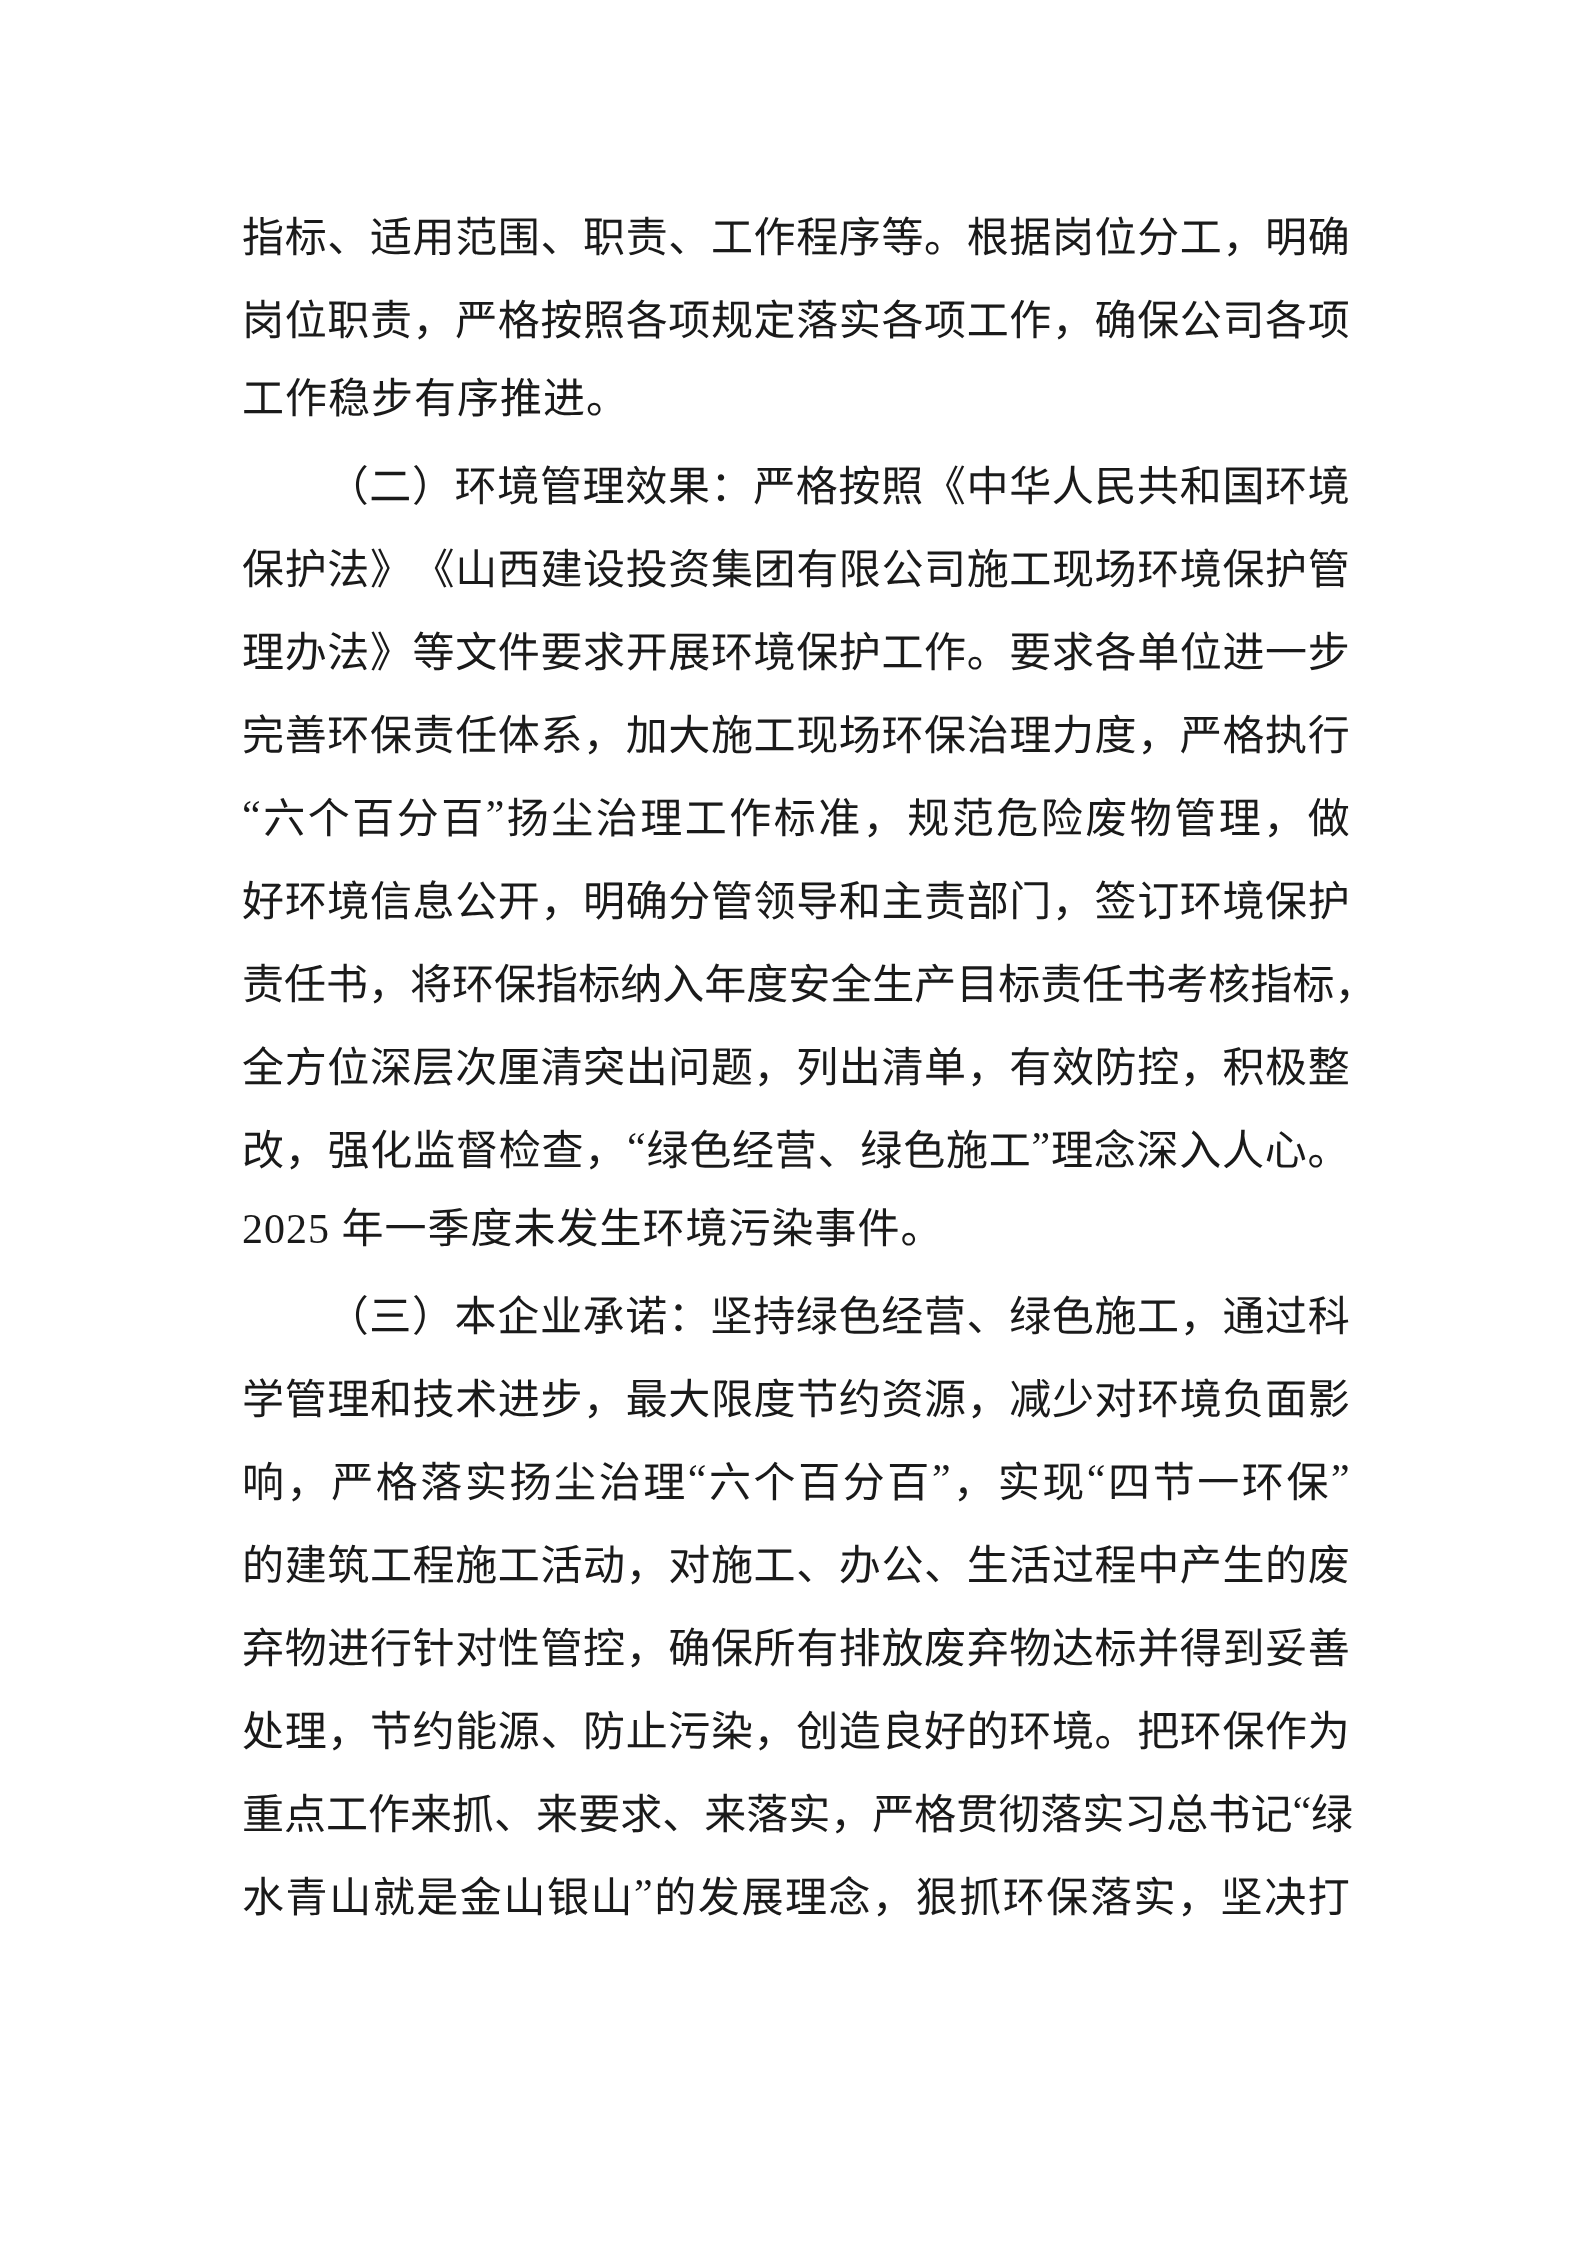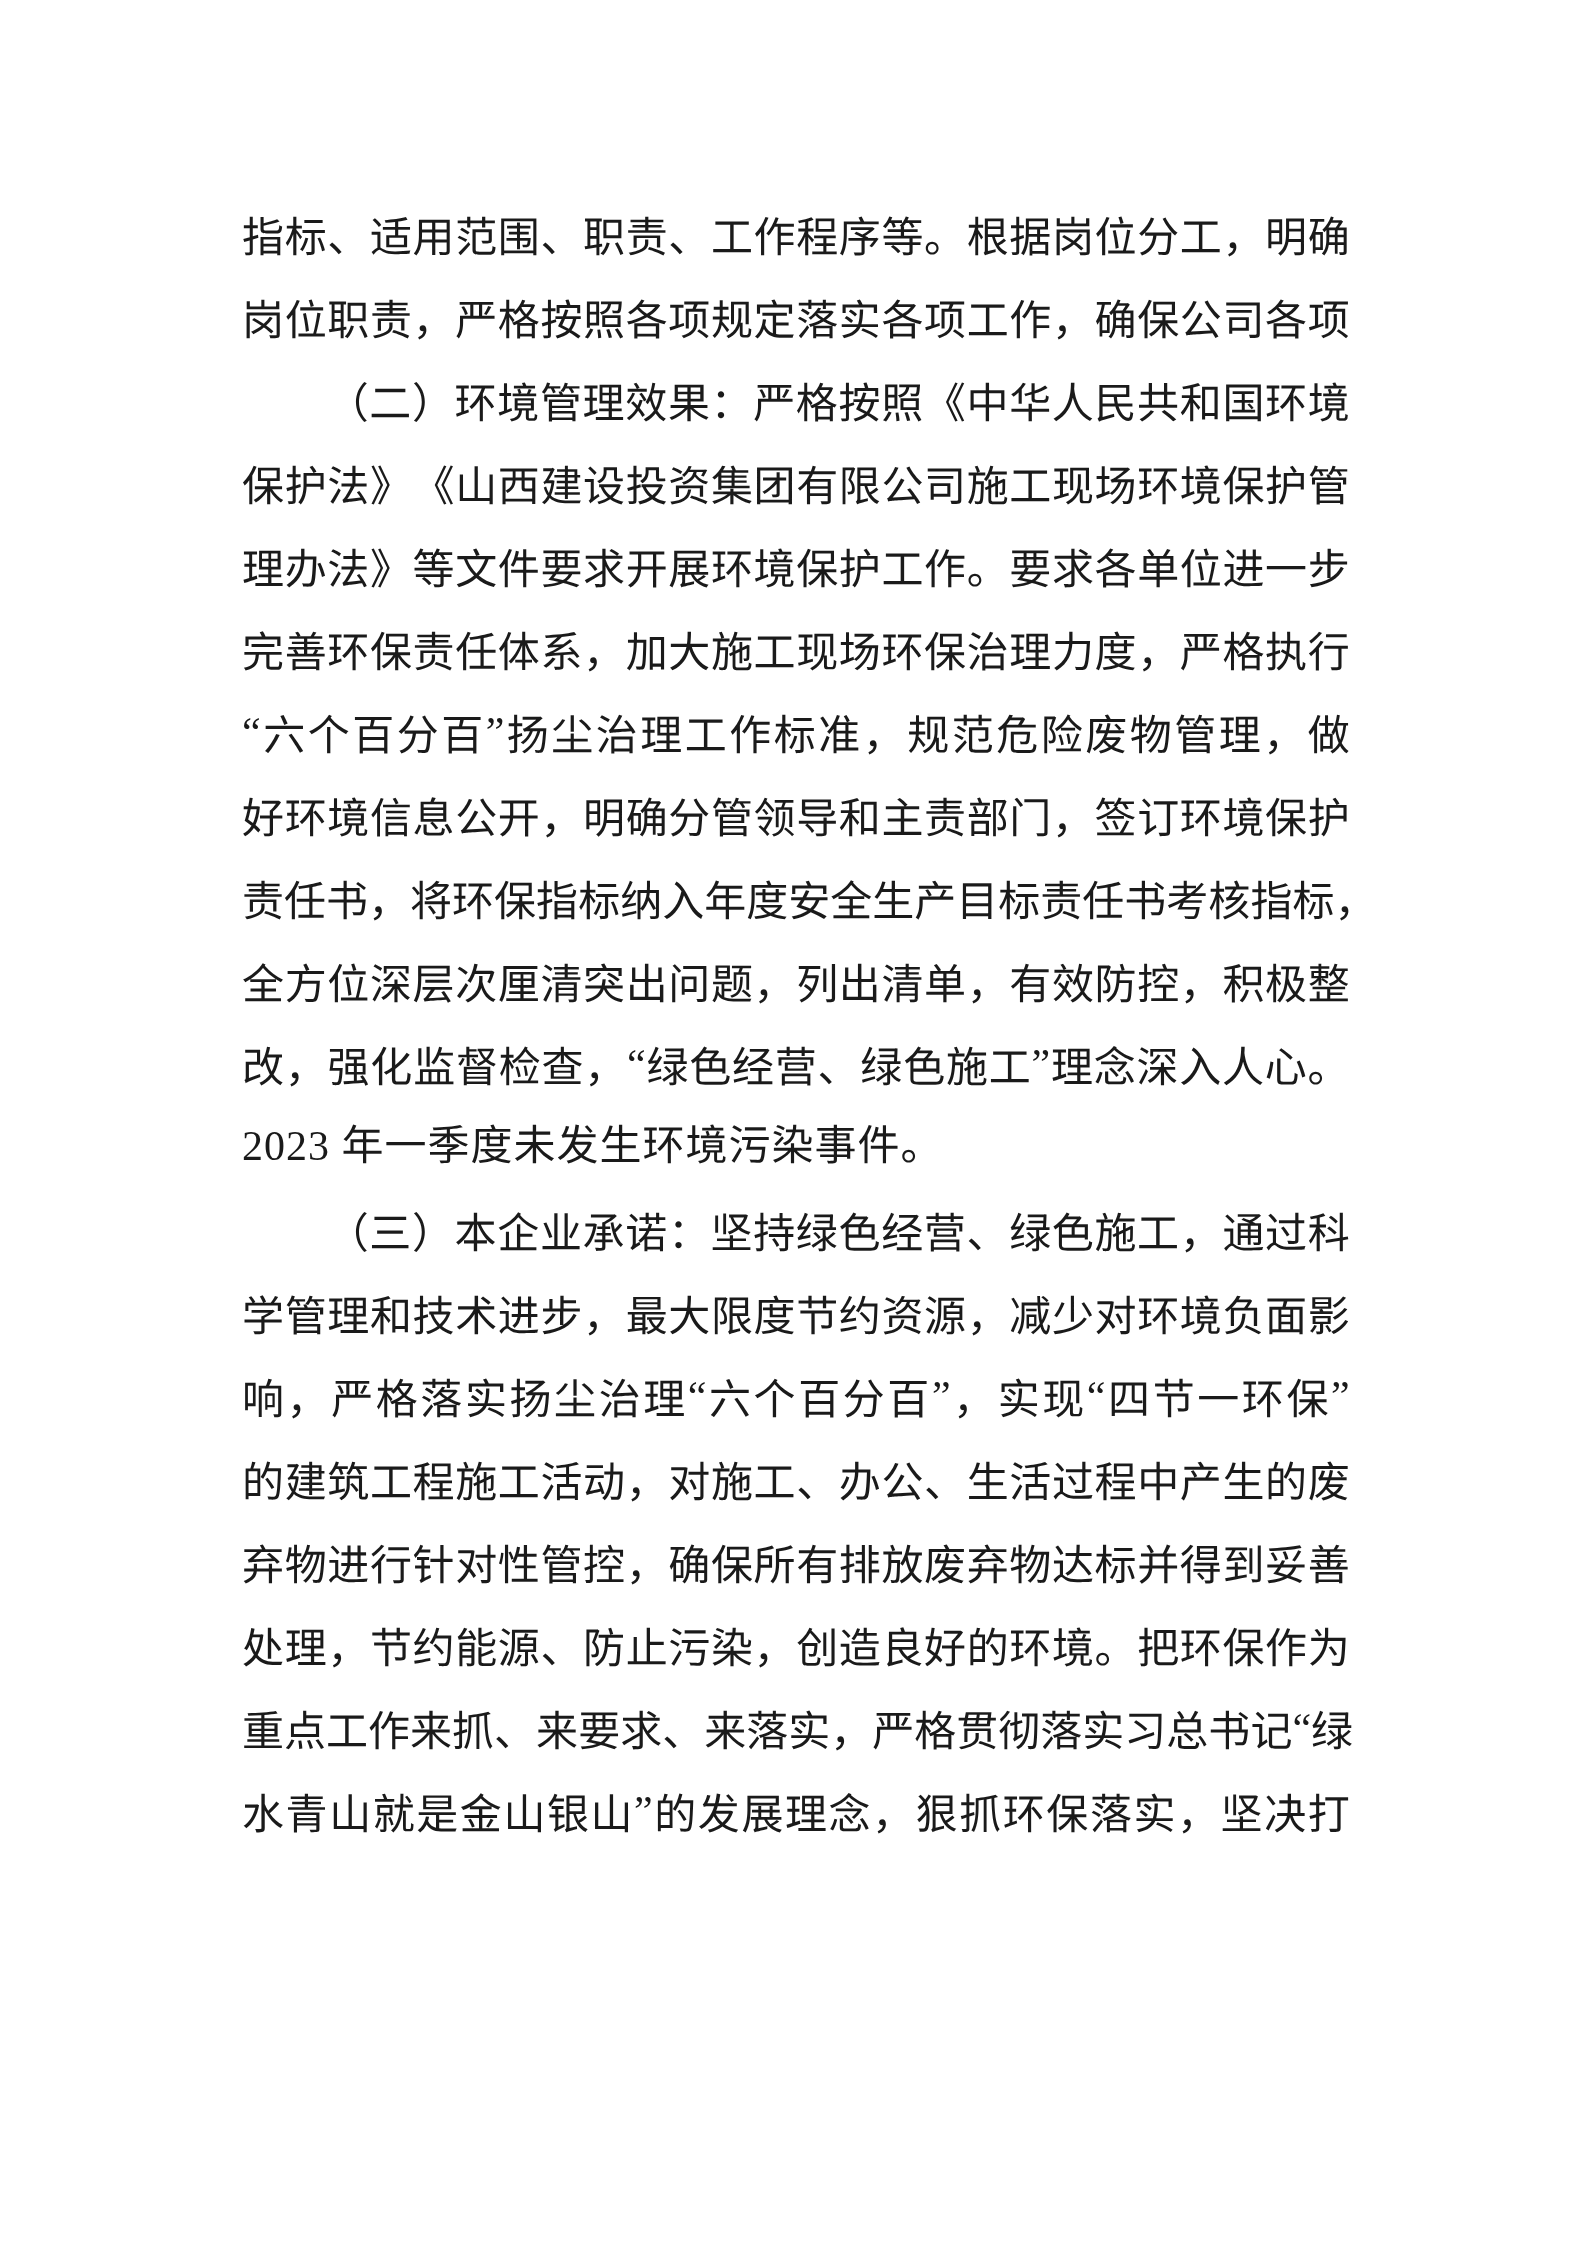--- a/index.html
+++ b/index.html
@@ -63,32 +63,33 @@
   }
 </style>
 </head>
 <body>
 
 <div class="page">
   <div class="doc-body" style="color: rgb(26, 26, 26);">
       <div class="paragraph">
         <div class="line just"><span class="ch">指</span><span class="ch">标</span><span class="ch">、</span><span class="ch">适</span><span class="ch">用</span><span class="ch">范</span><span class="ch">围</span><span class="ch">、</span><span class="ch">职</span><span class="ch">责</span><span class="ch">、</span><span class="ch">工</span><span class="ch">作</span><span class="ch">程</span><span class="ch">序</span><span class="ch">等</span><span class="ch">。</span><span class="ch">根</span><span class="ch">据</span><span class="ch">岗</span><span class="ch">位</span><span class="ch">分</span><span class="ch">工</span><span class="ch">，</span><span class="ch">明</span><span class="ch">确</span></div>
         <div class="line just"><span class="ch">岗</span><span class="ch">位</span><span class="ch">职</span><span class="ch">责</span><span class="ch">，</span><span class="ch">严</span><span class="ch">格</span><span class="ch">按</span><span class="ch">照</span><span class="ch">各</span><span class="ch">项</span><span class="ch">规</span><span class="ch">定</span><span class="ch">落</span><span class="ch">实</span><span class="ch">各</span><span class="ch">项</span><span class="ch">工</span><span class="ch">作</span><span class="ch">，</span><span class="ch">确</span><span class="ch">保</span><span class="ch">公</span><span class="ch">司</span><span class="ch">各</span><span class="ch">项</span></div>
+        <div class="line last">工作稳步有序推进。</div>
       </div>
       <div class="paragraph">
         <div class="line just"><span class="indent-spacer"></span><span class="ch">（</span><span class="ch">二</span><span class="ch">）</span><span class="ch">环</span><span class="ch">境</span><span class="ch">管</span><span class="ch">理</span><span class="ch">效</span><span class="ch">果</span><span class="ch">：</span><span class="ch">严</span><span class="ch">格</span><span class="ch">按</span><span class="ch">照</span><span class="ch">《</span><span class="ch">中</span><span class="ch">华</span><span class="ch">人</span><span class="ch">民</span><span class="ch">共</span><span class="ch">和</span><span class="ch">国</span><span class="ch">环</span><span class="ch">境</span></div>
         <div class="line just"><span class="ch">保</span><span class="ch">护</span><span class="ch">法</span><span class="ch">》</span><span class="ch">《</span><span class="ch">山</span><span class="ch">西</span><span class="ch">建</span><span class="ch">设</span><span class="ch">投</span><span class="ch">资</span><span class="ch">集</span><span class="ch">团</span><span class="ch">有</span><span class="ch">限</span><span class="ch">公</span><span class="ch">司</span><span class="ch">施</span><span class="ch">工</span><span class="ch">现</span><span class="ch">场</span><span class="ch">环</span><span class="ch">境</span><span class="ch">保</span><span class="ch">护</span><span class="ch">管</span></div>
         <div class="line just"><span class="ch">理</span><span class="ch">办</span><span class="ch">法</span><span class="ch">》</span><span class="ch">等</span><span class="ch">文</span><span class="ch">件</span><span class="ch">要</span><span class="ch">求</span><span class="ch">开</span><span class="ch">展</span><span class="ch">环</span><span class="ch">境</span><span class="ch">保</span><span class="ch">护</span><span class="ch">工</span><span class="ch">作</span><span class="ch">。</span><span class="ch">要</span><span class="ch">求</span><span class="ch">各</span><span class="ch">单</span><span class="ch">位</span><span class="ch">进</span><span class="ch">一</span><span class="ch">步</span></div>
         <div class="line just"><span class="ch">完</span><span class="ch">善</span><span class="ch">环</span><span class="ch">保</span><span class="ch">责</span><span class="ch">任</span><span class="ch">体</span><span class="ch">系</span><span class="ch">，</span><span class="ch">加</span><span class="ch">大</span><span class="ch">施</span><span class="ch">工</span><span class="ch">现</span><span class="ch">场</span><span class="ch">环</span><span class="ch">保</span><span class="ch">治</span><span class="ch">理</span><span class="ch">力</span><span class="ch">度</span><span class="ch">，</span><span class="ch">严</span><span class="ch">格</span><span class="ch">执</span><span class="ch">行</span></div>
         <div class="line just"><span class="ch">“</span><span class="ch">六</span><span class="ch">个</span><span class="ch">百</span><span class="ch">分</span><span class="ch">百</span><span class="ch">”</span><span class="ch">扬</span><span class="ch">尘</span><span class="ch">治</span><span class="ch">理</span><span class="ch">工</span><span class="ch">作</span><span class="ch">标</span><span class="ch">准</span><span class="ch">，</span><span class="ch">规</span><span class="ch">范</span><span class="ch">危</span><span class="ch">险</span><span class="ch">废</span><span class="ch">物</span><span class="ch">管</span><span class="ch">理</span><span class="ch">，</span><span class="ch">做</span></div>
         <div class="line just"><span class="ch">好</span><span class="ch">环</span><span class="ch">境</span><span class="ch">信</span><span class="ch">息</span><span class="ch">公</span><span class="ch">开</span><span class="ch">，</span><span class="ch">明</span><span class="ch">确</span><span class="ch">分</span><span class="ch">管</span><span class="ch">领</span><span class="ch">导</span><span class="ch">和</span><span class="ch">主</span><span class="ch">责</span><span class="ch">部</span><span class="ch">门</span><span class="ch">，</span><span class="ch">签</span><span class="ch">订</span><span class="ch">环</span><span class="ch">境</span><span class="ch">保</span><span class="ch">护</span></div>
         <div class="line just"><span class="ch">责</span><span class="ch">任</span><span class="ch">书</span><span class="ch">，</span><span class="ch">将</span><span class="ch">环</span><span class="ch">保</span><span class="ch">指</span><span class="ch">标</span><span class="ch">纳</span><span class="ch">入</span><span class="ch">年</span><span class="ch">度</span><span class="ch">安</span><span class="ch">全</span><span class="ch">生</span><span class="ch">产</span><span class="ch">目</span><span class="ch">标</span><span class="ch">责</span><span class="ch">任</span><span class="ch">书</span><span class="ch">考</span><span class="ch">核</span><span class="ch">指</span><span class="ch">标</span><span class="ch">，</span></div>
         <div class="line just"><span class="ch">全</span><span class="ch">方</span><span class="ch">位</span><span class="ch">深</span><span class="ch">层</span><span class="ch">次</span><span class="ch">厘</span><span class="ch">清</span><span class="ch">突</span><span class="ch">出</span><span class="ch">问</span><span class="ch">题</span><span class="ch">，</span><span class="ch">列</span><span class="ch">出</span><span class="ch">清</span><span class="ch">单</span><span class="ch">，</span><span class="ch">有</span><span class="ch">效</span><span class="ch">防</span><span class="ch">控</span><span class="ch">，</span><span class="ch">积</span><span class="ch">极</span><span class="ch">整</span></div>
         <div class="line just"><span class="ch">改</span><span class="ch">，</span><span class="ch">强</span><span class="ch">化</span><span class="ch">监</span><span class="ch">督</span><span class="ch">检</span><span class="ch">查</span><span class="ch">，</span><span class="ch">“</span><span class="ch">绿</span><span class="ch">色</span><span class="ch">经</span><span class="ch">营</span><span class="ch">、</span><span class="ch">绿</span><span class="ch">色</span><span class="ch">施</span><span class="ch">工</span><span class="ch">”</span><span class="ch">理</span><span class="ch">念</span><span class="ch">深</span><span class="ch">入</span><span class="ch">人</span><span class="ch">心</span><span class="ch">。</span></div>
-        <div class="line last">2023 年一季度未发生环境污染事件。</div>
+        <div class="line last">2025 年一季度未发生环境污染事件。</div>
       </div>
       <div class="paragraph">
         <div class="line just"><span class="indent-spacer"></span><span class="ch">（</span><span class="ch">三</span><span class="ch">）</span><span class="ch">本</span><span class="ch">企</span><span class="ch">业</span><span class="ch">承</span><span class="ch">诺</span><span class="ch">：</span><span class="ch">坚</span><span class="ch">持</span><span class="ch">绿</span><span class="ch">色</span><span class="ch">经</span><span class="ch">营</span><span class="ch">、</span><span class="ch">绿</span><span class="ch">色</span><span class="ch">施</span><span class="ch">工</span><span class="ch">，</span><span class="ch">通</span><span class="ch">过</span><span class="ch">科</span></div>
         <div class="line just"><span class="ch">学</span><span class="ch">管</span><span class="ch">理</span><span class="ch">和</span><span class="ch">技</span><span class="ch">术</span><span class="ch">进</span><span class="ch">步</span><span class="ch">，</span><span class="ch">最</span><span class="ch">大</span><span class="ch">限</span><span class="ch">度</span><span class="ch">节</span><span class="ch">约</span><span class="ch">资</span><span class="ch">源</span><span class="ch">，</span><span class="ch">减</span><span class="ch">少</span><span class="ch">对</span><span class="ch">环</span><span class="ch">境</span><span class="ch">负</span><span class="ch">面</span><span class="ch">影</span></div>
         <div class="line just"><span class="ch">响</span><span class="ch">，</span><span class="ch">严</span><span class="ch">格</span><span class="ch">落</span><span class="ch">实</span><span class="ch">扬</span><span class="ch">尘</span><span class="ch">治</span><span class="ch">理</span><span class="ch">“</span><span class="ch">六</span><span class="ch">个</span><span class="ch">百</span><span class="ch">分</span><span class="ch">百</span><span class="ch">”</span><span class="ch">，</span><span class="ch">实</span><span class="ch">现</span><span class="ch">“</span><span class="ch">四</span><span class="ch">节</span><span class="ch">一</span><span class="ch">环</span><span class="ch">保</span><span class="ch">”</span></div>
         <div class="line just"><span class="ch">的</span><span class="ch">建</span><span class="ch">筑</span><span class="ch">工</span><span class="ch">程</span><span class="ch">施</span><span class="ch">工</span><span class="ch">活</span><span class="ch">动</span><span class="ch">，</span><span class="ch">对</span><span class="ch">施</span><span class="ch">工</span><span class="ch">、</span><span class="ch">办</span><span class="ch">公</span><span class="ch">、</span><span class="ch">生</span><span class="ch">活</span><span class="ch">过</span><span class="ch">程</span><span class="ch">中</span><span class="ch">产</span><span class="ch">生</span><span class="ch">的</span><span class="ch">废</span></div>
         <div class="line just"><span class="ch">弃</span><span class="ch">物</span><span class="ch">进</span><span class="ch">行</span><span class="ch">针</span><span class="ch">对</span><span class="ch">性</span><span class="ch">管</span><span class="ch">控</span><span class="ch">，</span><span class="ch">确</span><span class="ch">保</span><span class="ch">所</span><span class="ch">有</span><span class="ch">排</span><span class="ch">放</span><span class="ch">废</span><span class="ch">弃</span><span class="ch">物</span><span class="ch">达</span><span class="ch">标</span><span class="ch">并</span><span class="ch">得</span><span class="ch">到</span><span class="ch">妥</span><span class="ch">善</span></div>
         <div class="line just"><span class="ch">处</span><span class="ch">理</span><span class="ch">，</span><span class="ch">节</span><span class="ch">约</span><span class="ch">能</span><span class="ch">源</span><span class="ch">、</span><span class="ch">防</span><span class="ch">止</span><span class="ch">污</span><span class="ch">染</span><span class="ch">，</span><span class="ch">创</span><span class="ch">造</span><span class="ch">良</span><span class="ch">好</span><span class="ch">的</span><span class="ch">环</span><span class="ch">境</span><span class="ch">。</span><span class="ch">把</span><span class="ch">环</span><span class="ch">保</span><span class="ch">作</span><span class="ch">为</span></div>
         <div class="line just"><span class="ch">重</span><span class="ch">点</span><span class="ch">工</span><span class="ch">作</span><span class="ch">来</span><span class="ch">抓</span><span class="ch">、</span><span class="ch">来</span><span class="ch">要</span><span class="ch">求</span><span class="ch">、</span><span class="ch">来</span><span class="ch">落</span><span class="ch">实</span><span class="ch">，</span><span class="ch">严</span><span class="ch">格</span><span class="ch">贯</span><span class="ch">彻</span><span class="ch">落</span><span class="ch">实</span><span class="ch">习</span><span class="ch">总</span><span class="ch">书</span><span class="ch">记</span><span class="ch">“</span><span class="ch">绿</span></div>
         <div class="line just"><span class="ch">水</span><span class="ch">青</span><span class="ch">山</span><span class="ch">就</span><span class="ch">是</span><span class="ch">金</span><span class="ch">山</span><span class="ch">银</span><span class="ch">山</span><span class="ch">”</span><span class="ch">的</span><span class="ch">发</span><span class="ch">展</span><span class="ch">理</span><span class="ch">念</span><span class="ch">，</span><span class="ch">狠</span><span class="ch">抓</span><span class="ch">环</span><span class="ch">保</span><span class="ch">落</span><span class="ch">实</span><span class="ch">，</span><span class="ch">坚</span><span class="ch">决</span><span class="ch">打</span></div>

